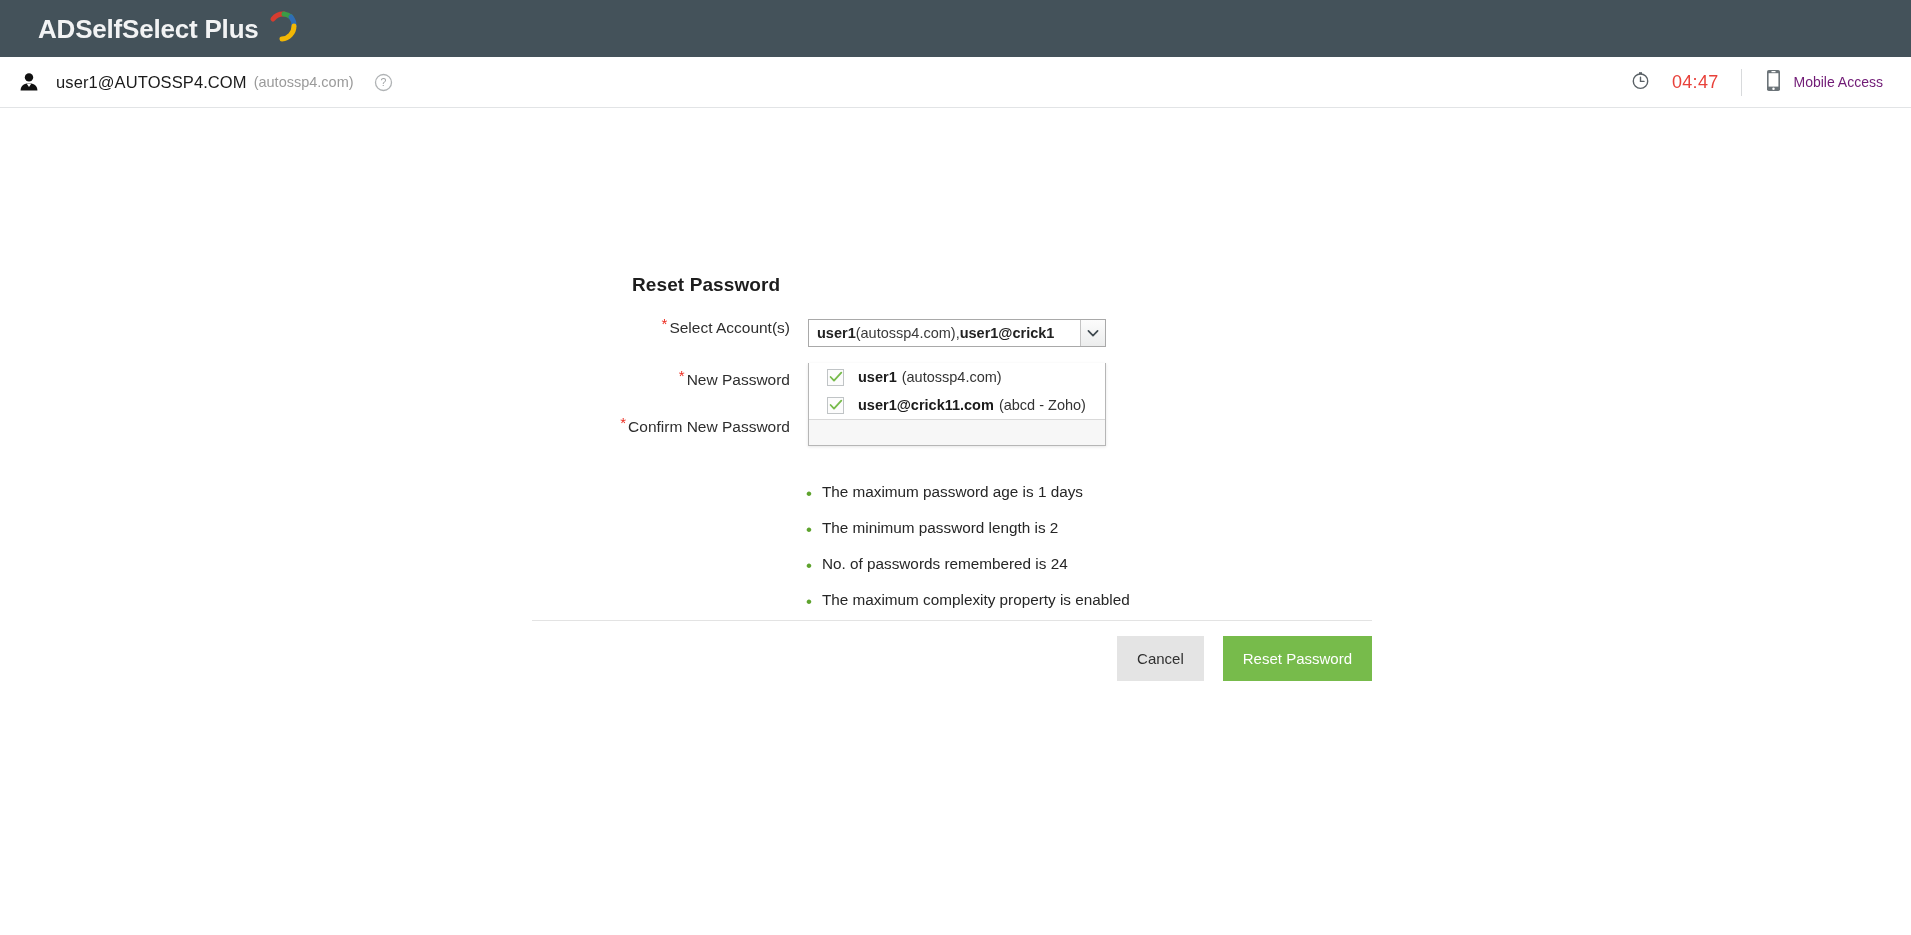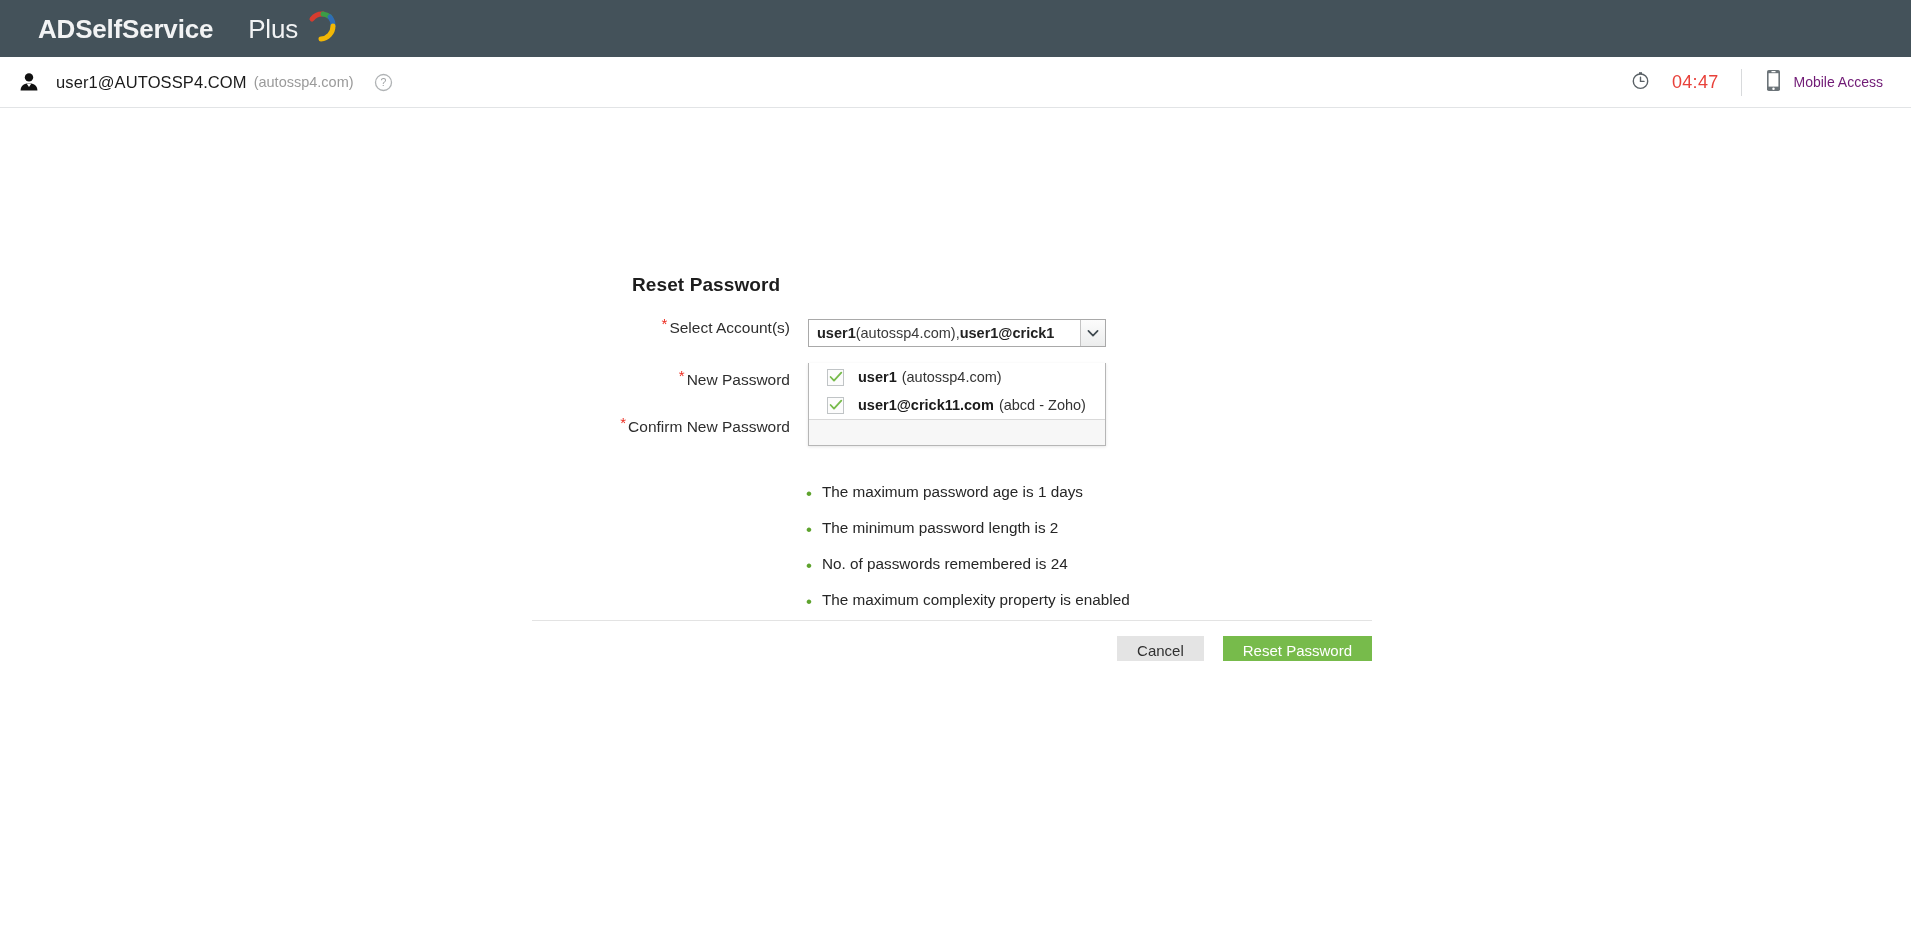--- a/index.html
+++ b/index.html
@@ -26,21 +26,21 @@
     gap: 2px;
   }
   .brand-text {
     color: #f2f3f4;
     font-size: 26px;
     font-weight: bold;
     letter-spacing: -0.2px;
     line-height: 1;
     white-space: nowrap;
   }
-  .brand-text .thin { font-weight: normal; margin-left: 28px; }
+  .brand-text .thin { font-weight: bold; }
   .brand-mark {
     width: 34px; height: 34px;
     margin-left: 5px;
     position: relative;
     top: -3px;
   }
 
   
   .userbar {
     height: 51px;
@@ -280,40 +280,40 @@
     display: flex;
     justify-content: flex-end;
     gap: 19px;
   }
   .btn {
     border: none;
     font-family: "Liberation Sans", "DejaVu Sans", sans-serif;
     font-size: 15px;
     cursor: pointer;
     padding: 0 20px;
-    height: 25px;
+    height: 45px;
     line-height: 29px;
   }
   .btn-cancel {
     background: #e4e4e4;
     color: #303030;
     min-width: 78px;
   }
   .btn-primary {
     background: #77bb4b;
     color: #ffffff;
     min-width: 136px;
   }
 </style>
 </head>
 <body>
 
 <div class="topbar">
   <div class="brand">
-    <span class="brand-text"><span>ADSelf</span><span>Service</span><span class="thin"> Plus</span></span>
+    <span class="brand-text"><span>ADSelf</span><span>Select</span><span class="thin"> Plus</span></span>
     <span class="brand-mark">
       <svg width="34" height="34" viewBox="0 0 34 34">
         <path d="M7 10 A13 13 0 0 1 18 5" stroke="#d63c2f" stroke-width="5" fill="none" stroke-linecap="round"></path>
         <path d="M18 5 A13 13 0 0 1 25 8" stroke="#3b9c46" stroke-width="5" fill="none" stroke-linecap="round"></path>
         <path d="M25 8 A13 13 0 0 1 28 17" stroke="#2f6db5" stroke-width="5" fill="none" stroke-linecap="round"></path>
         <path d="M28 17 A13 13 0 0 1 16 30" stroke="#f2b705" stroke-width="5" fill="none" stroke-linecap="round"></path>
       </svg>
     </span>
   </div>
 </div>

